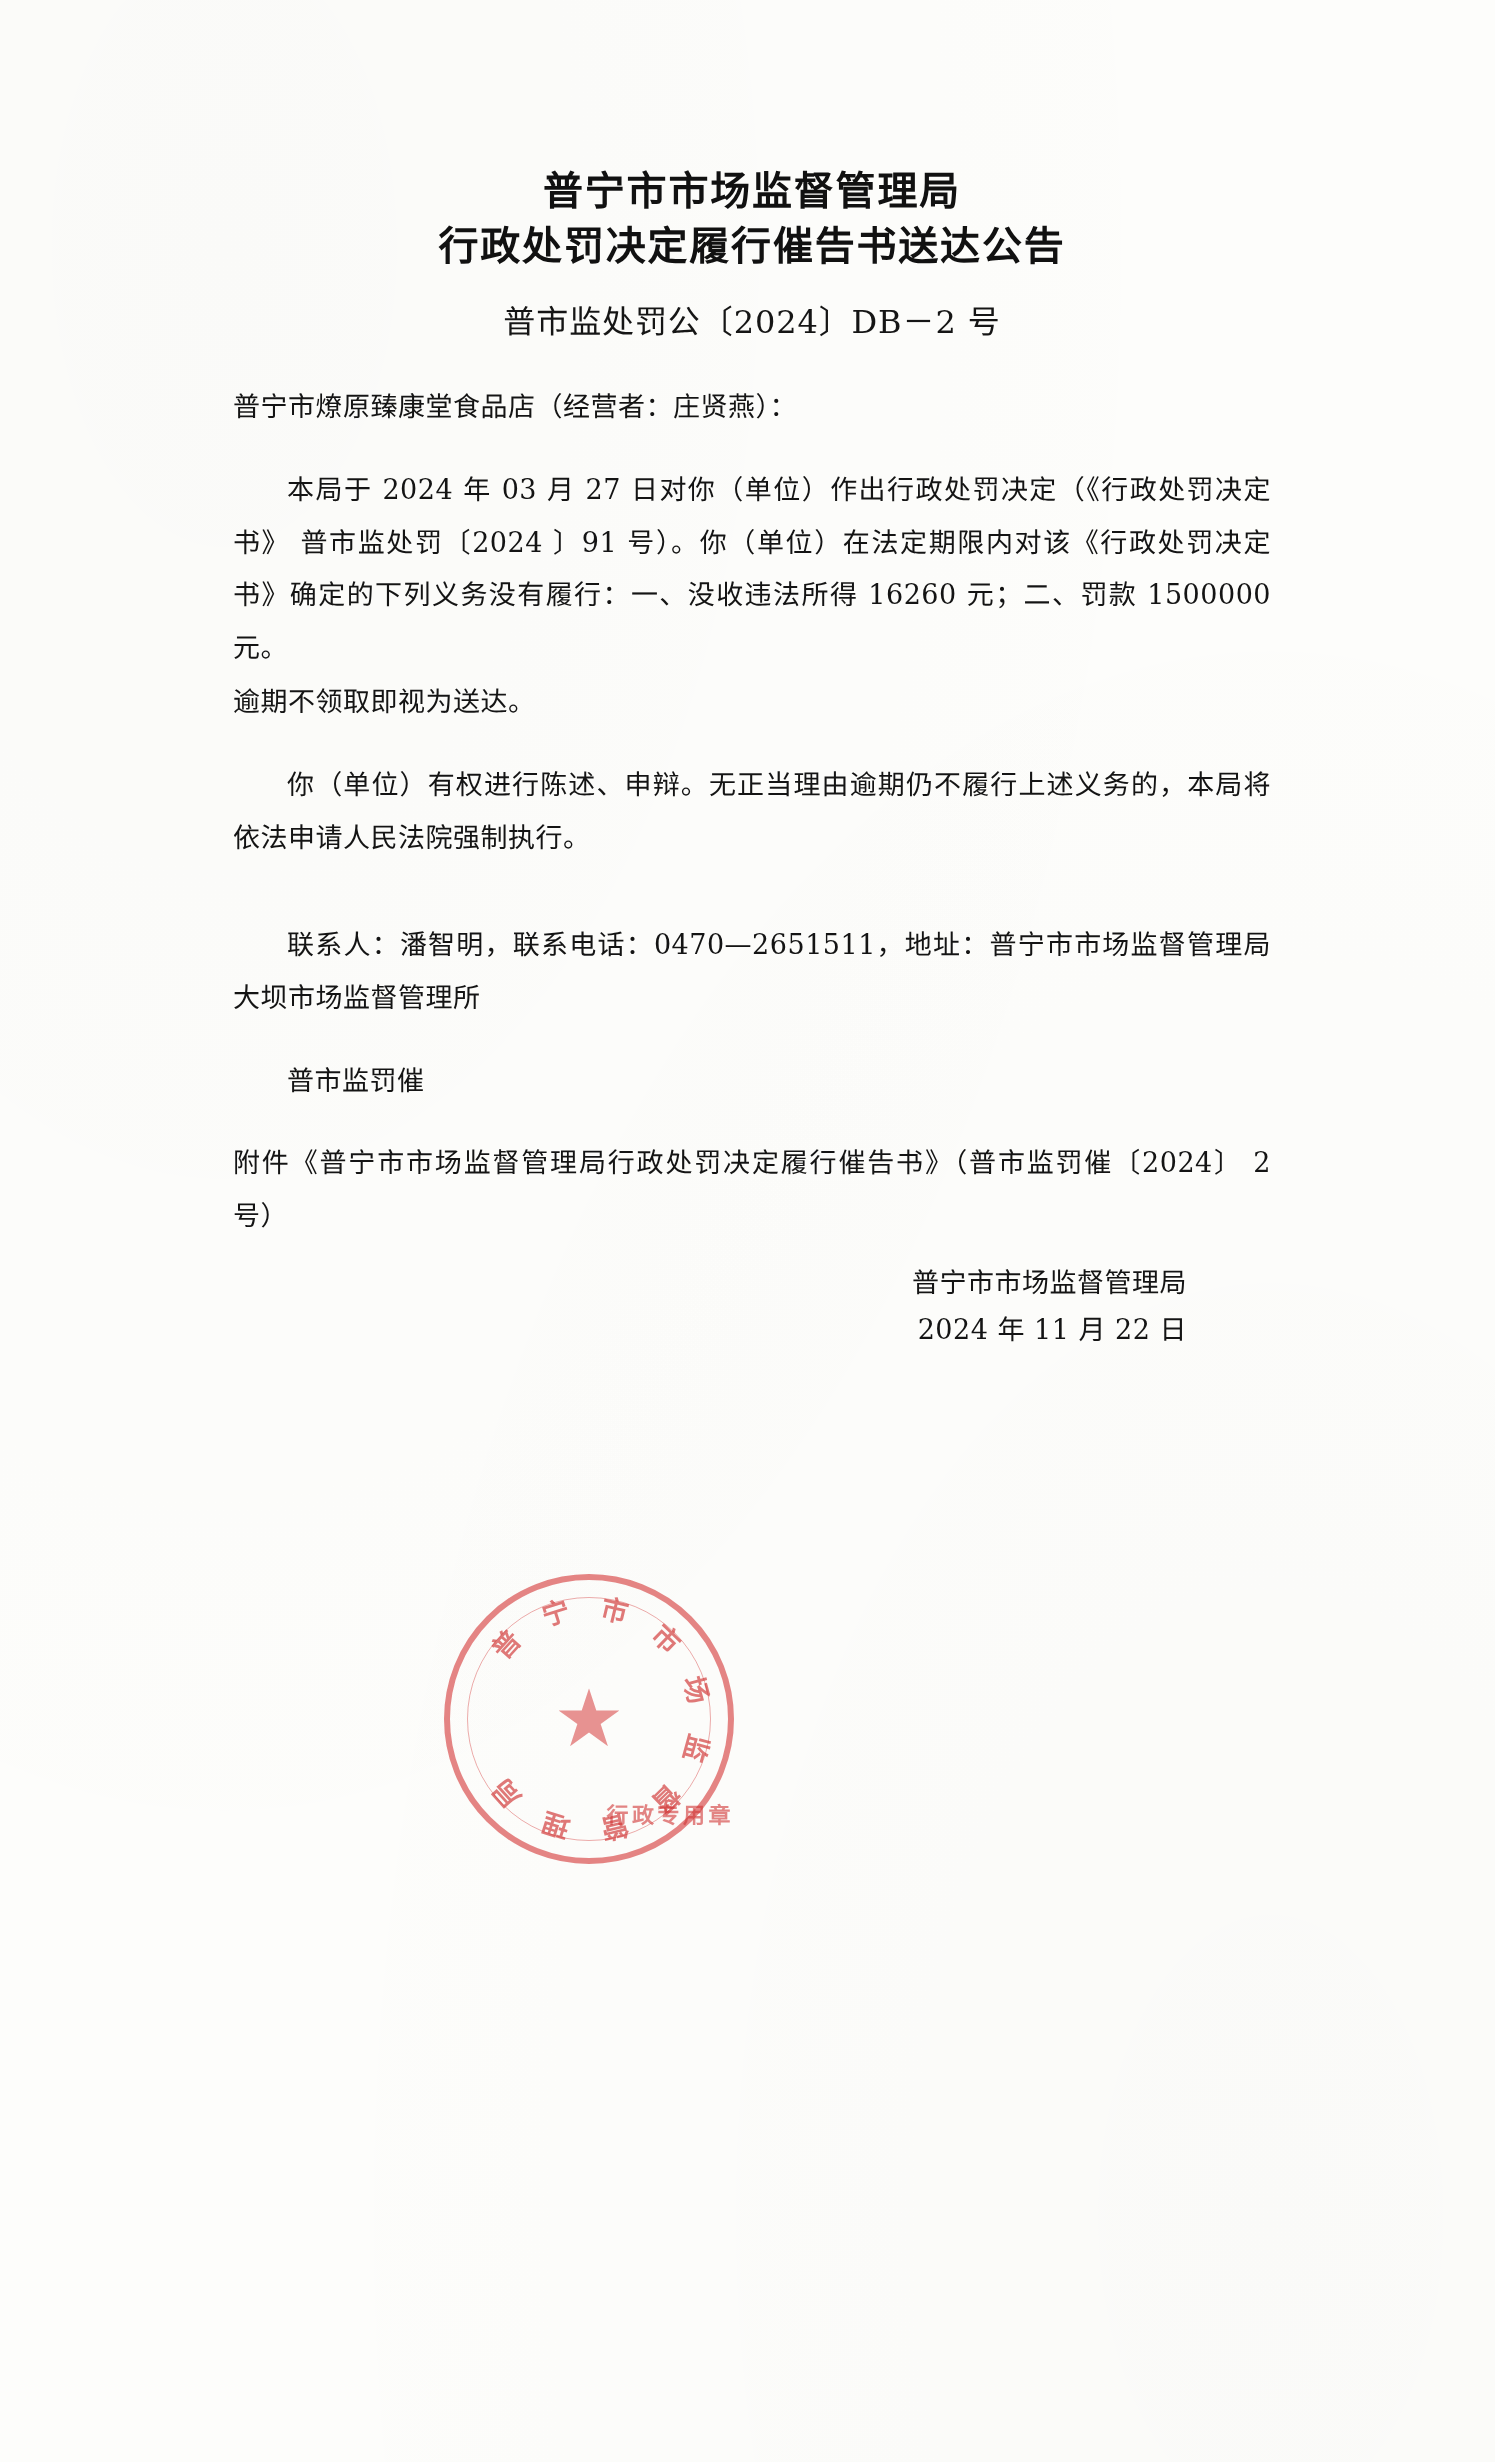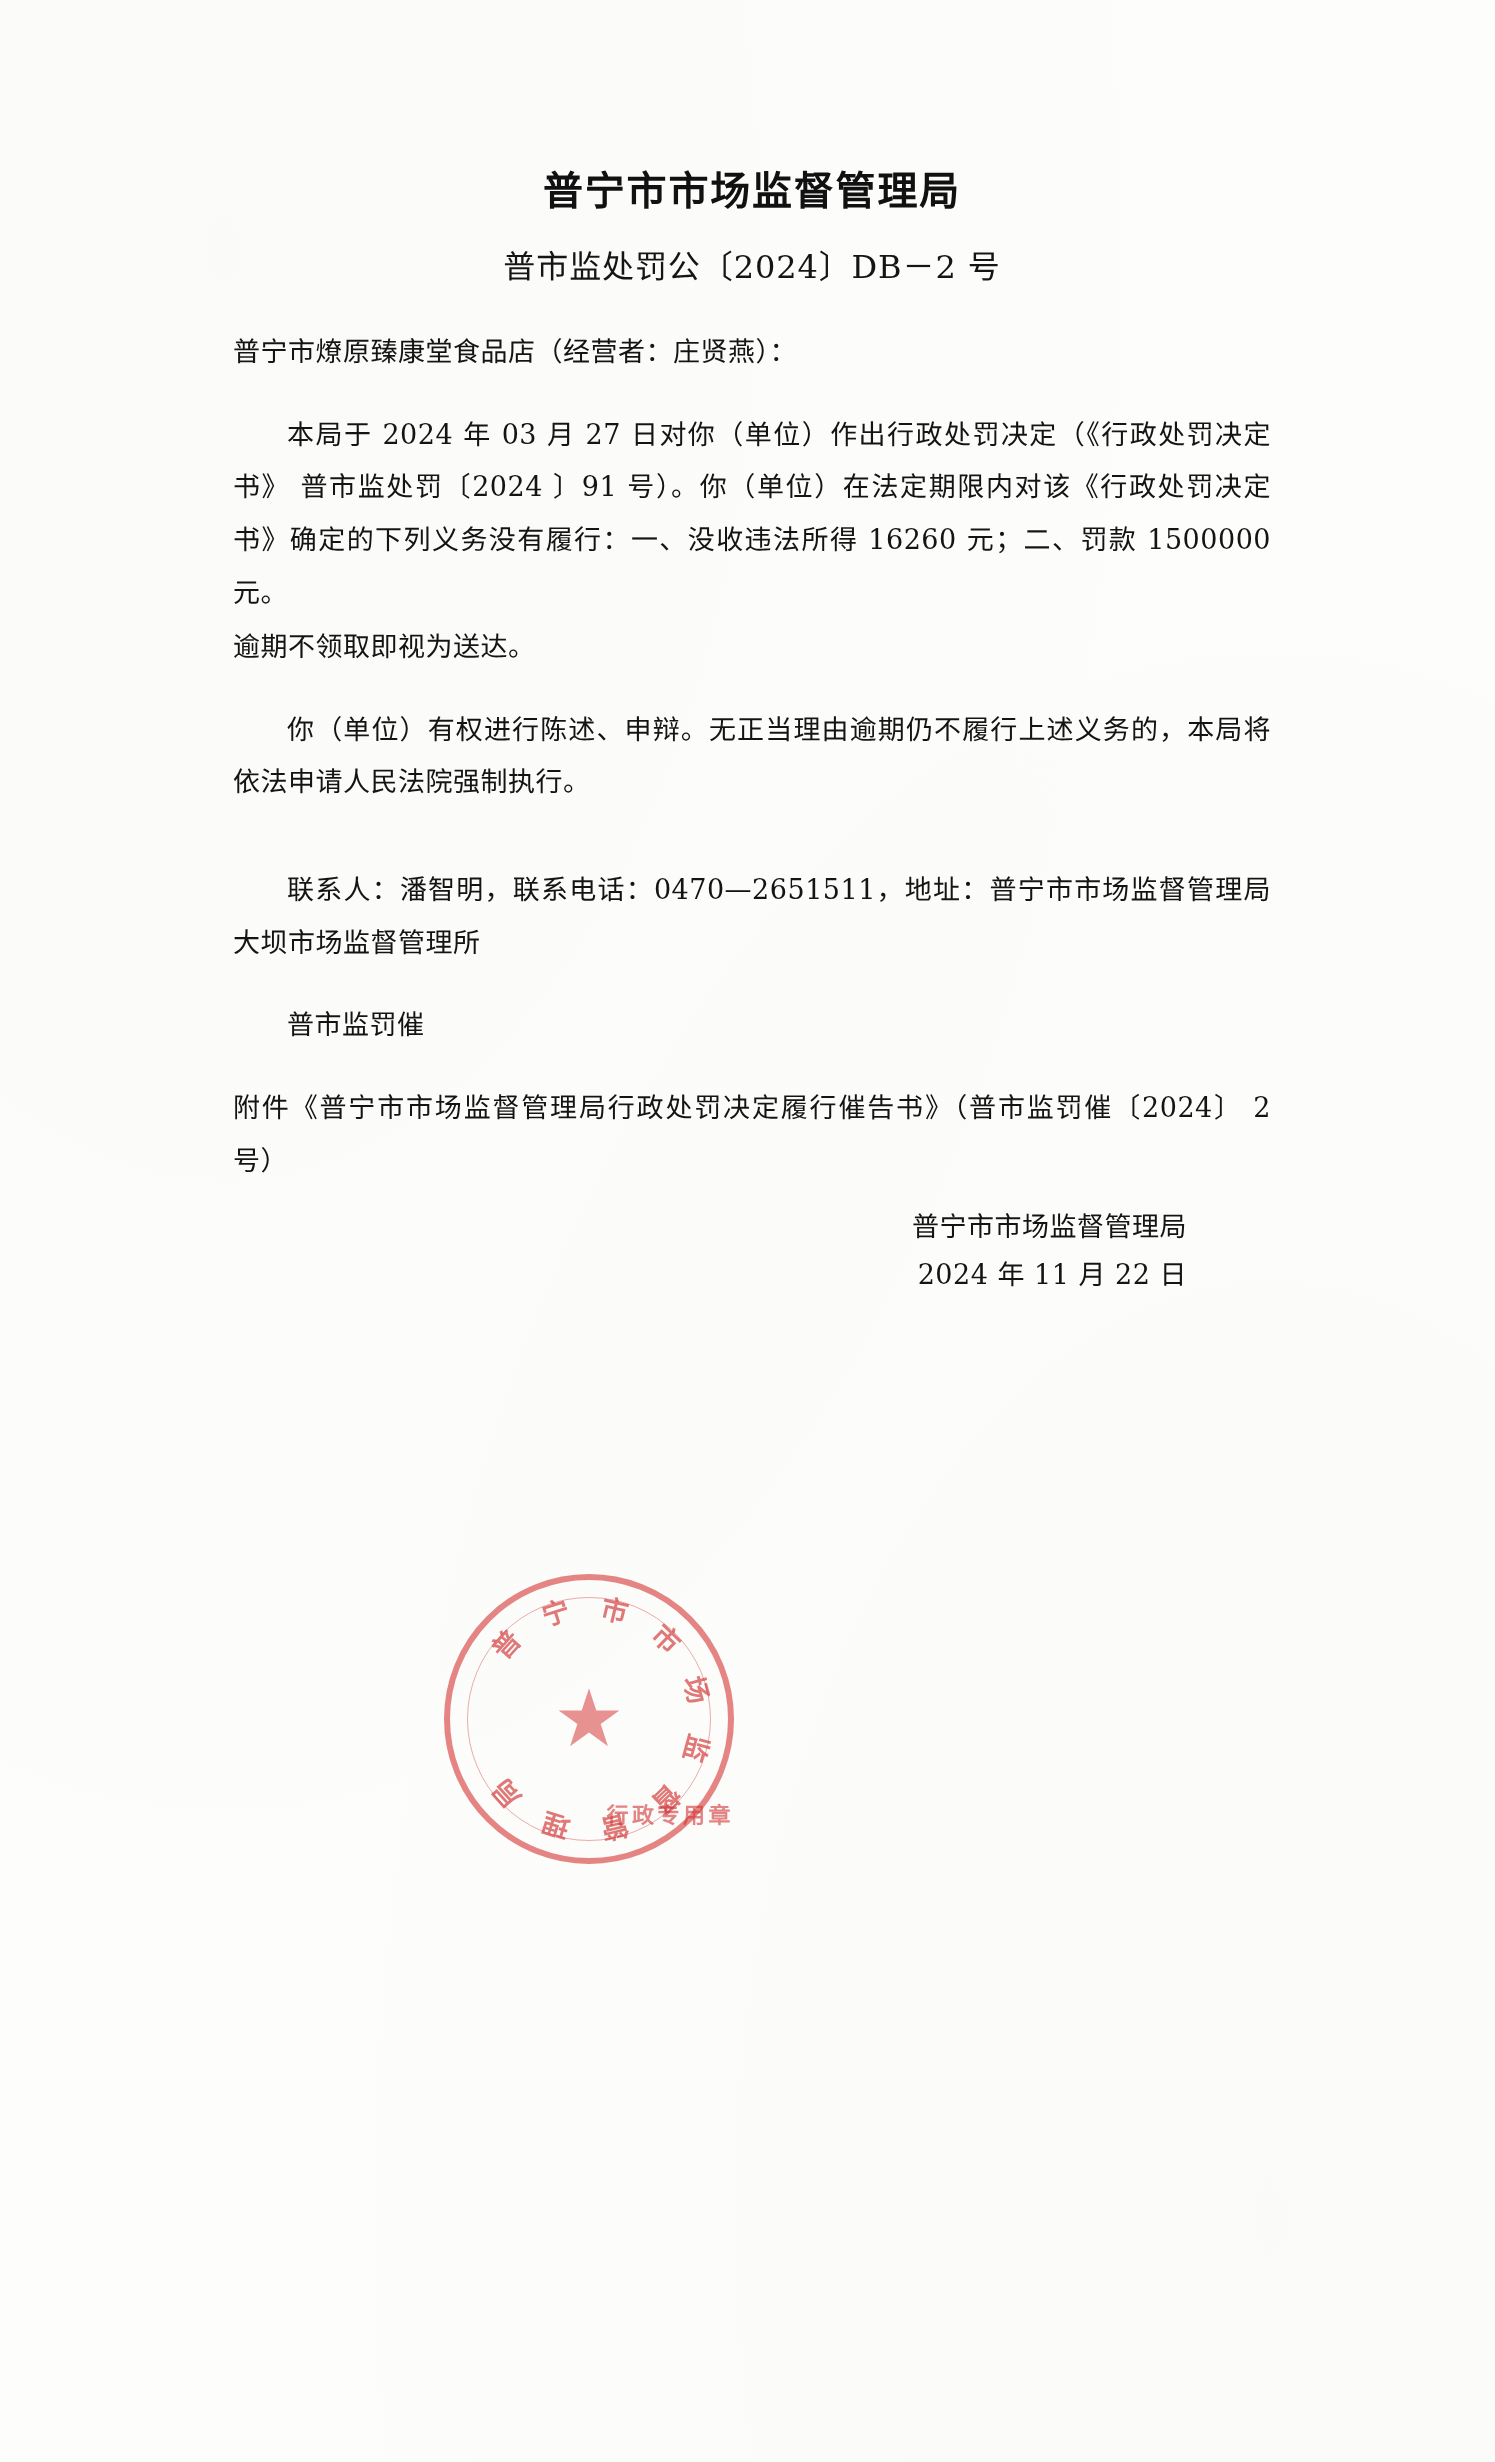--- a/index.html
+++ b/index.html
@@ -161,20 +161,21 @@
 </style>
 </head>
 <body>
 
 <div class="paper"></div>
 
 <div class="doc">
 
   <div class="title-block">
     <div class="title-line">普宁市市场监督管理局</div>
+    <div class="title-line">行政处罚决定履行催告书送达公告</div>
   </div>
 
   <div class="doc-number">普市监处罚公〔2024〕DB－2 号</div>
 
   <div class="body-text">
 
     <p class="p">普宁市燎原臻康堂食品店（经营者：庄贤燕）：</p>
 
     <p class="p indent gap">本局于 2024 年 03 月 27 日对你（单位）作出行政处罚决定（《行政处罚决定书》 普市监处罚〔2024 〕91 号）。你（单位）在法定期限内对该《行政处罚决定书》确定的下列义务没有履行：一、没收违法所得 16260 元；二、罚款 1500000 元。</p>
 

